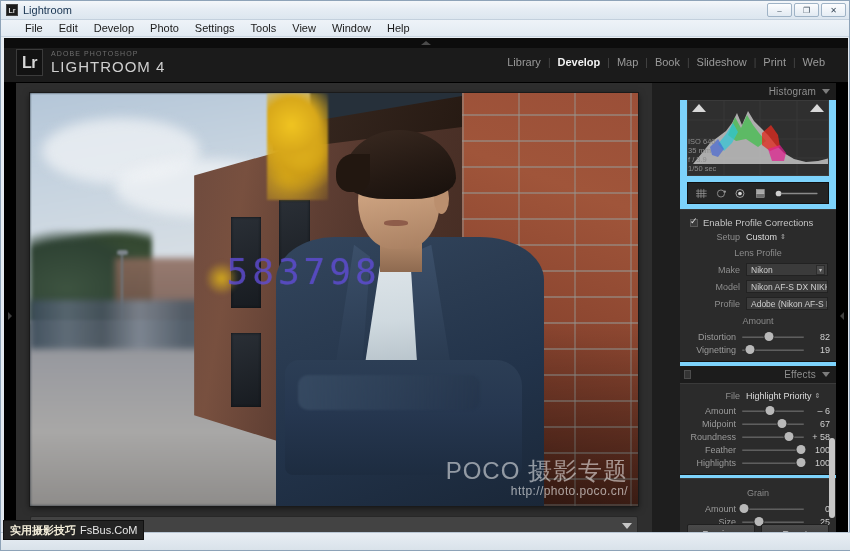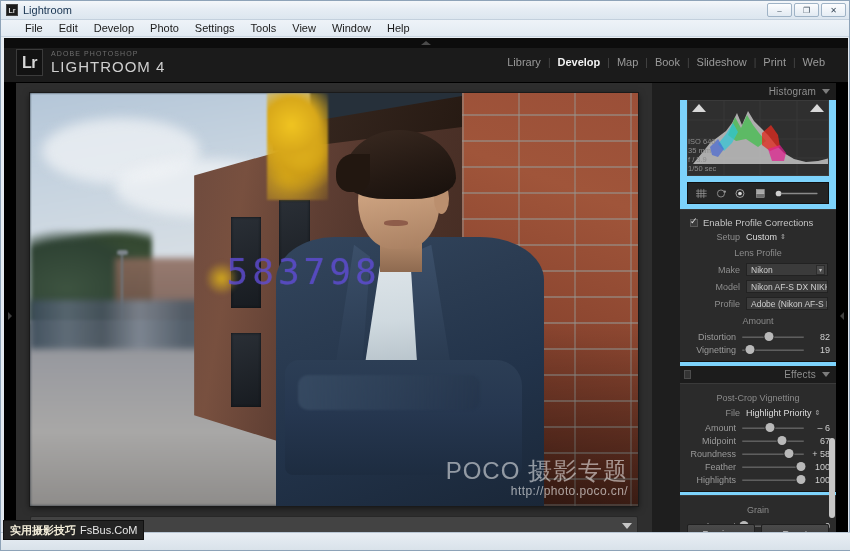--- a/index.html
+++ b/index.html
@@ -716,21 +716,20 @@
             </div>
           </div>
 
           <div class="panel-head" style="position:relative;margin-top:4px;">
             <div class="pin" style="top:4px;"></div>
             <div class="ttl">Effects</div>
             <div class="tri"></div>
           </div>
           <div class="pnl-section" style="margin-top:0">
             <div class="sec-body">
-              <div class="center-label">Post-Crop Vignetting</div>
               <div class="kv-row">
                 <span class="k">File</span>
                 <span class="popup-val">
                   <span>Highlight Priority</span>
                   <span class="updown">⇕</span>
                 </span>
               </div>
               <div class="sld-row">
                 <span class="lbl">Amount</span>
                 <span class="sld-track">

